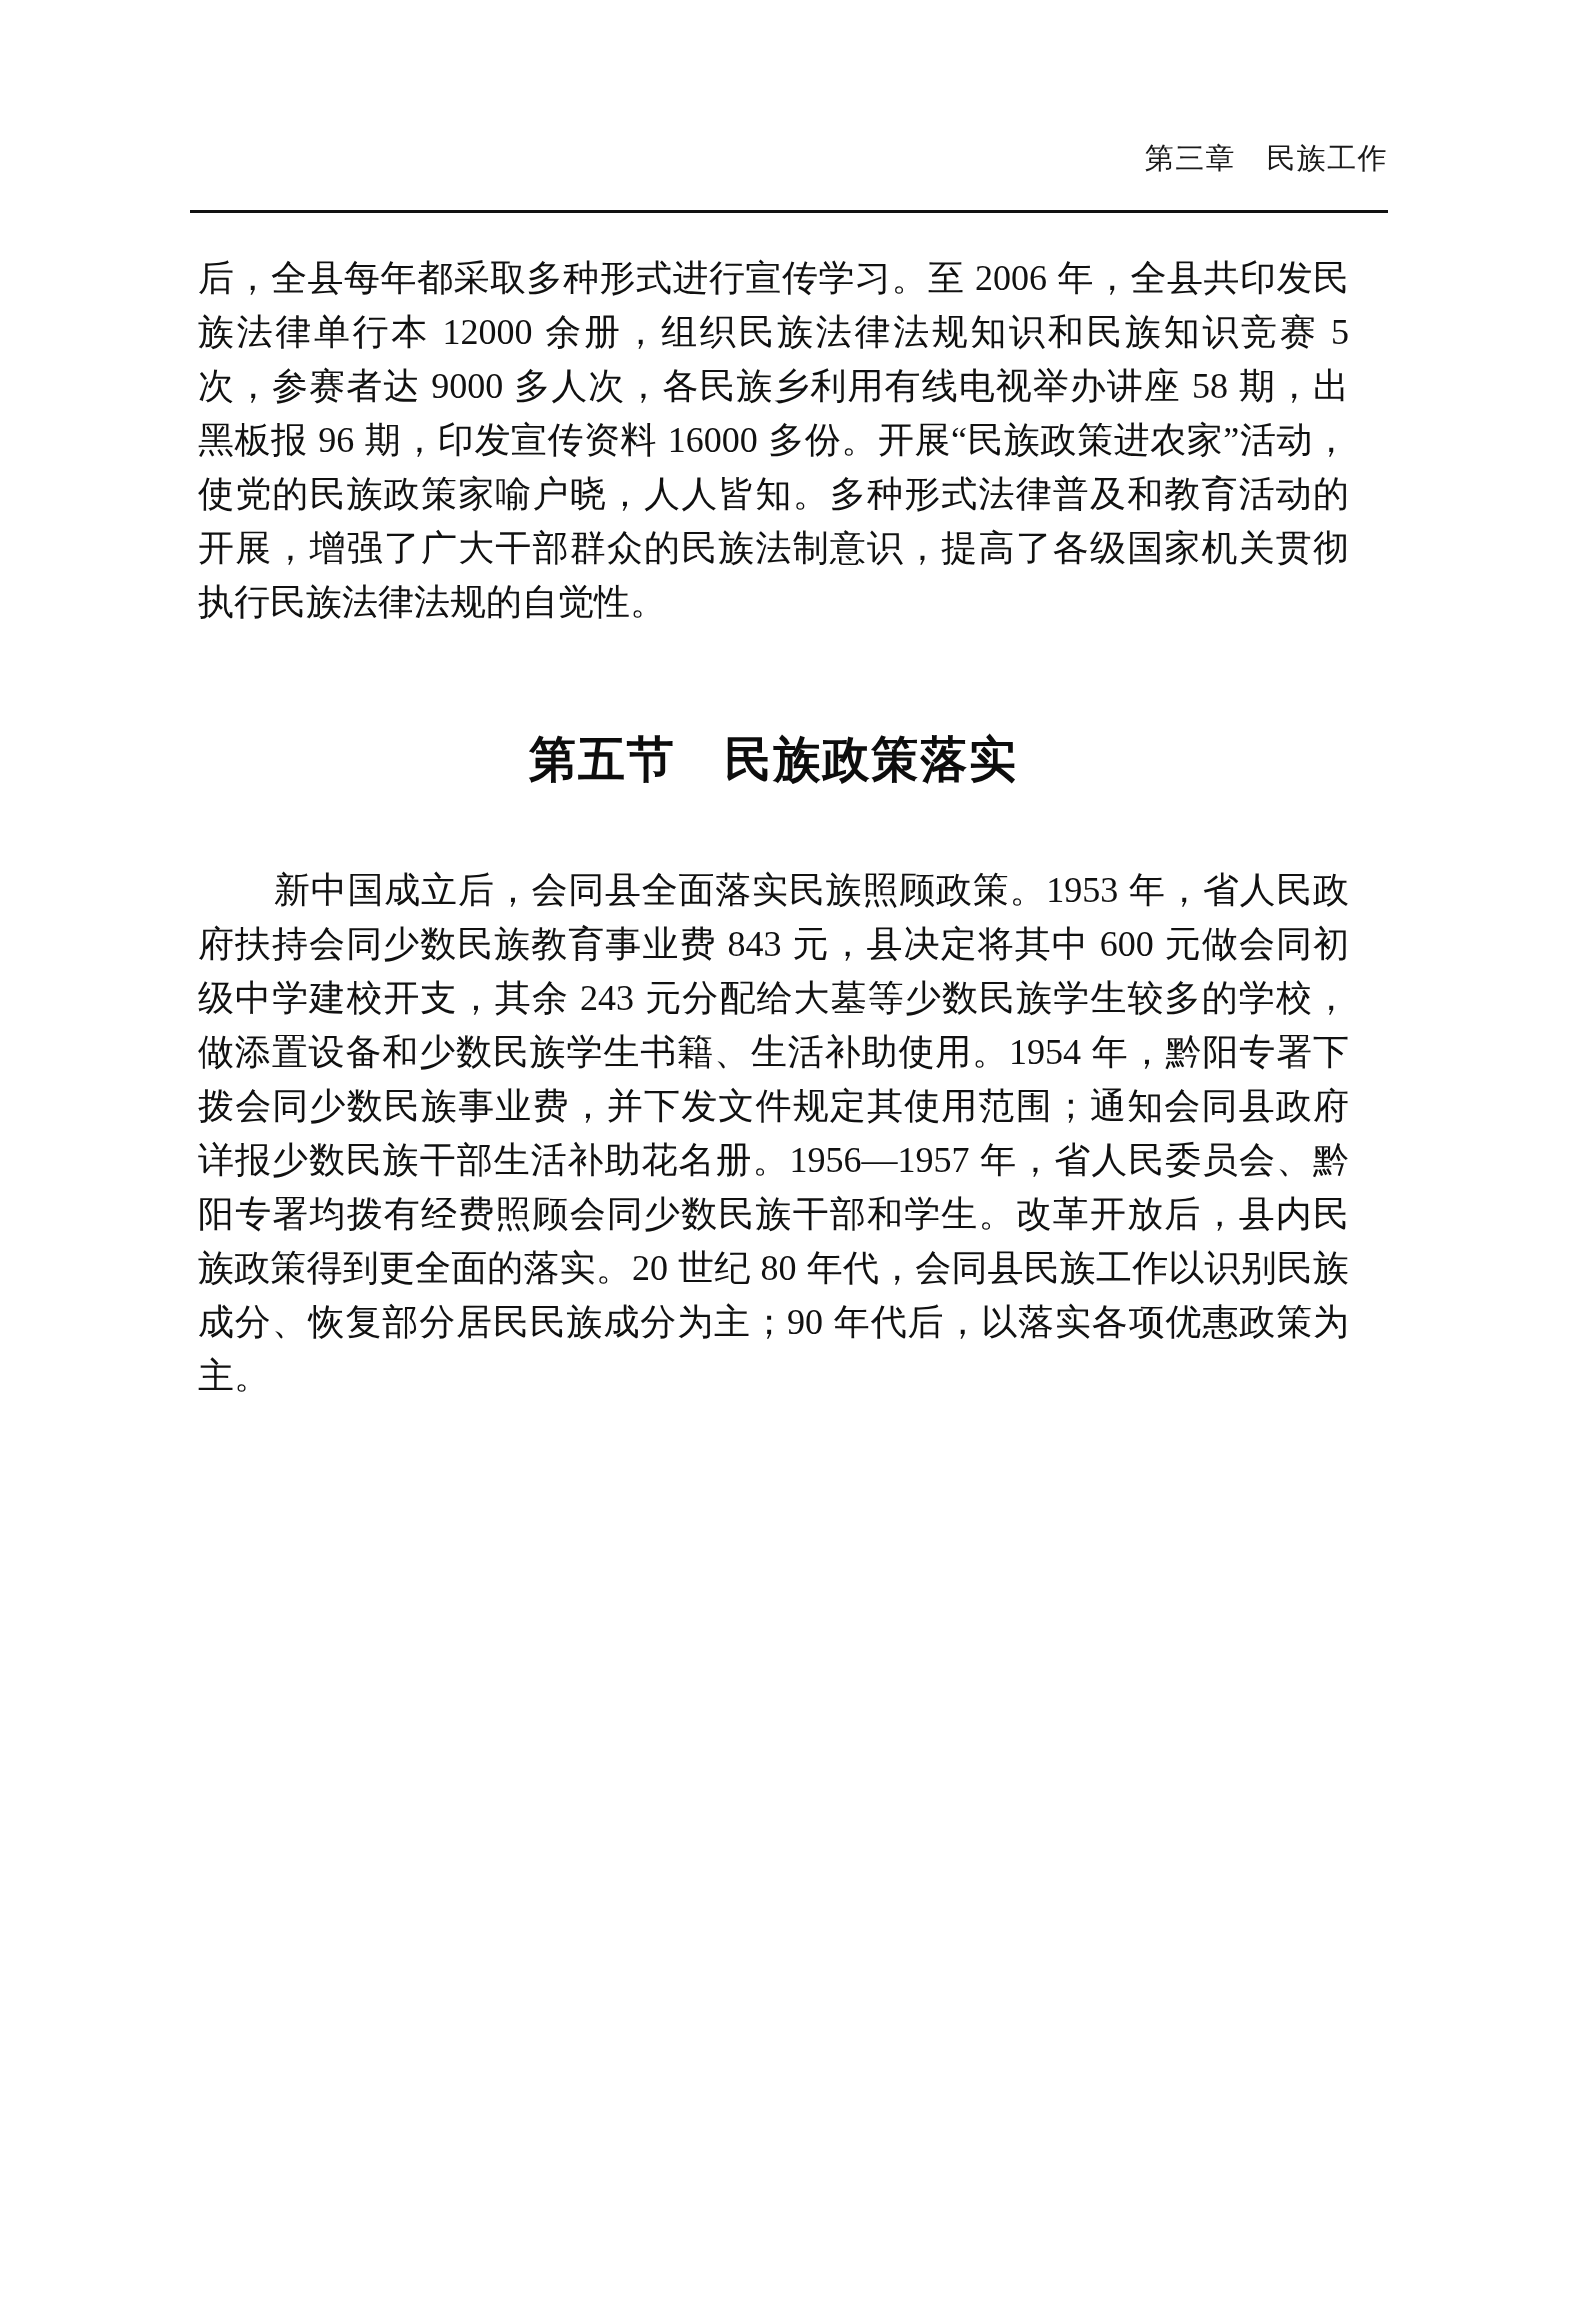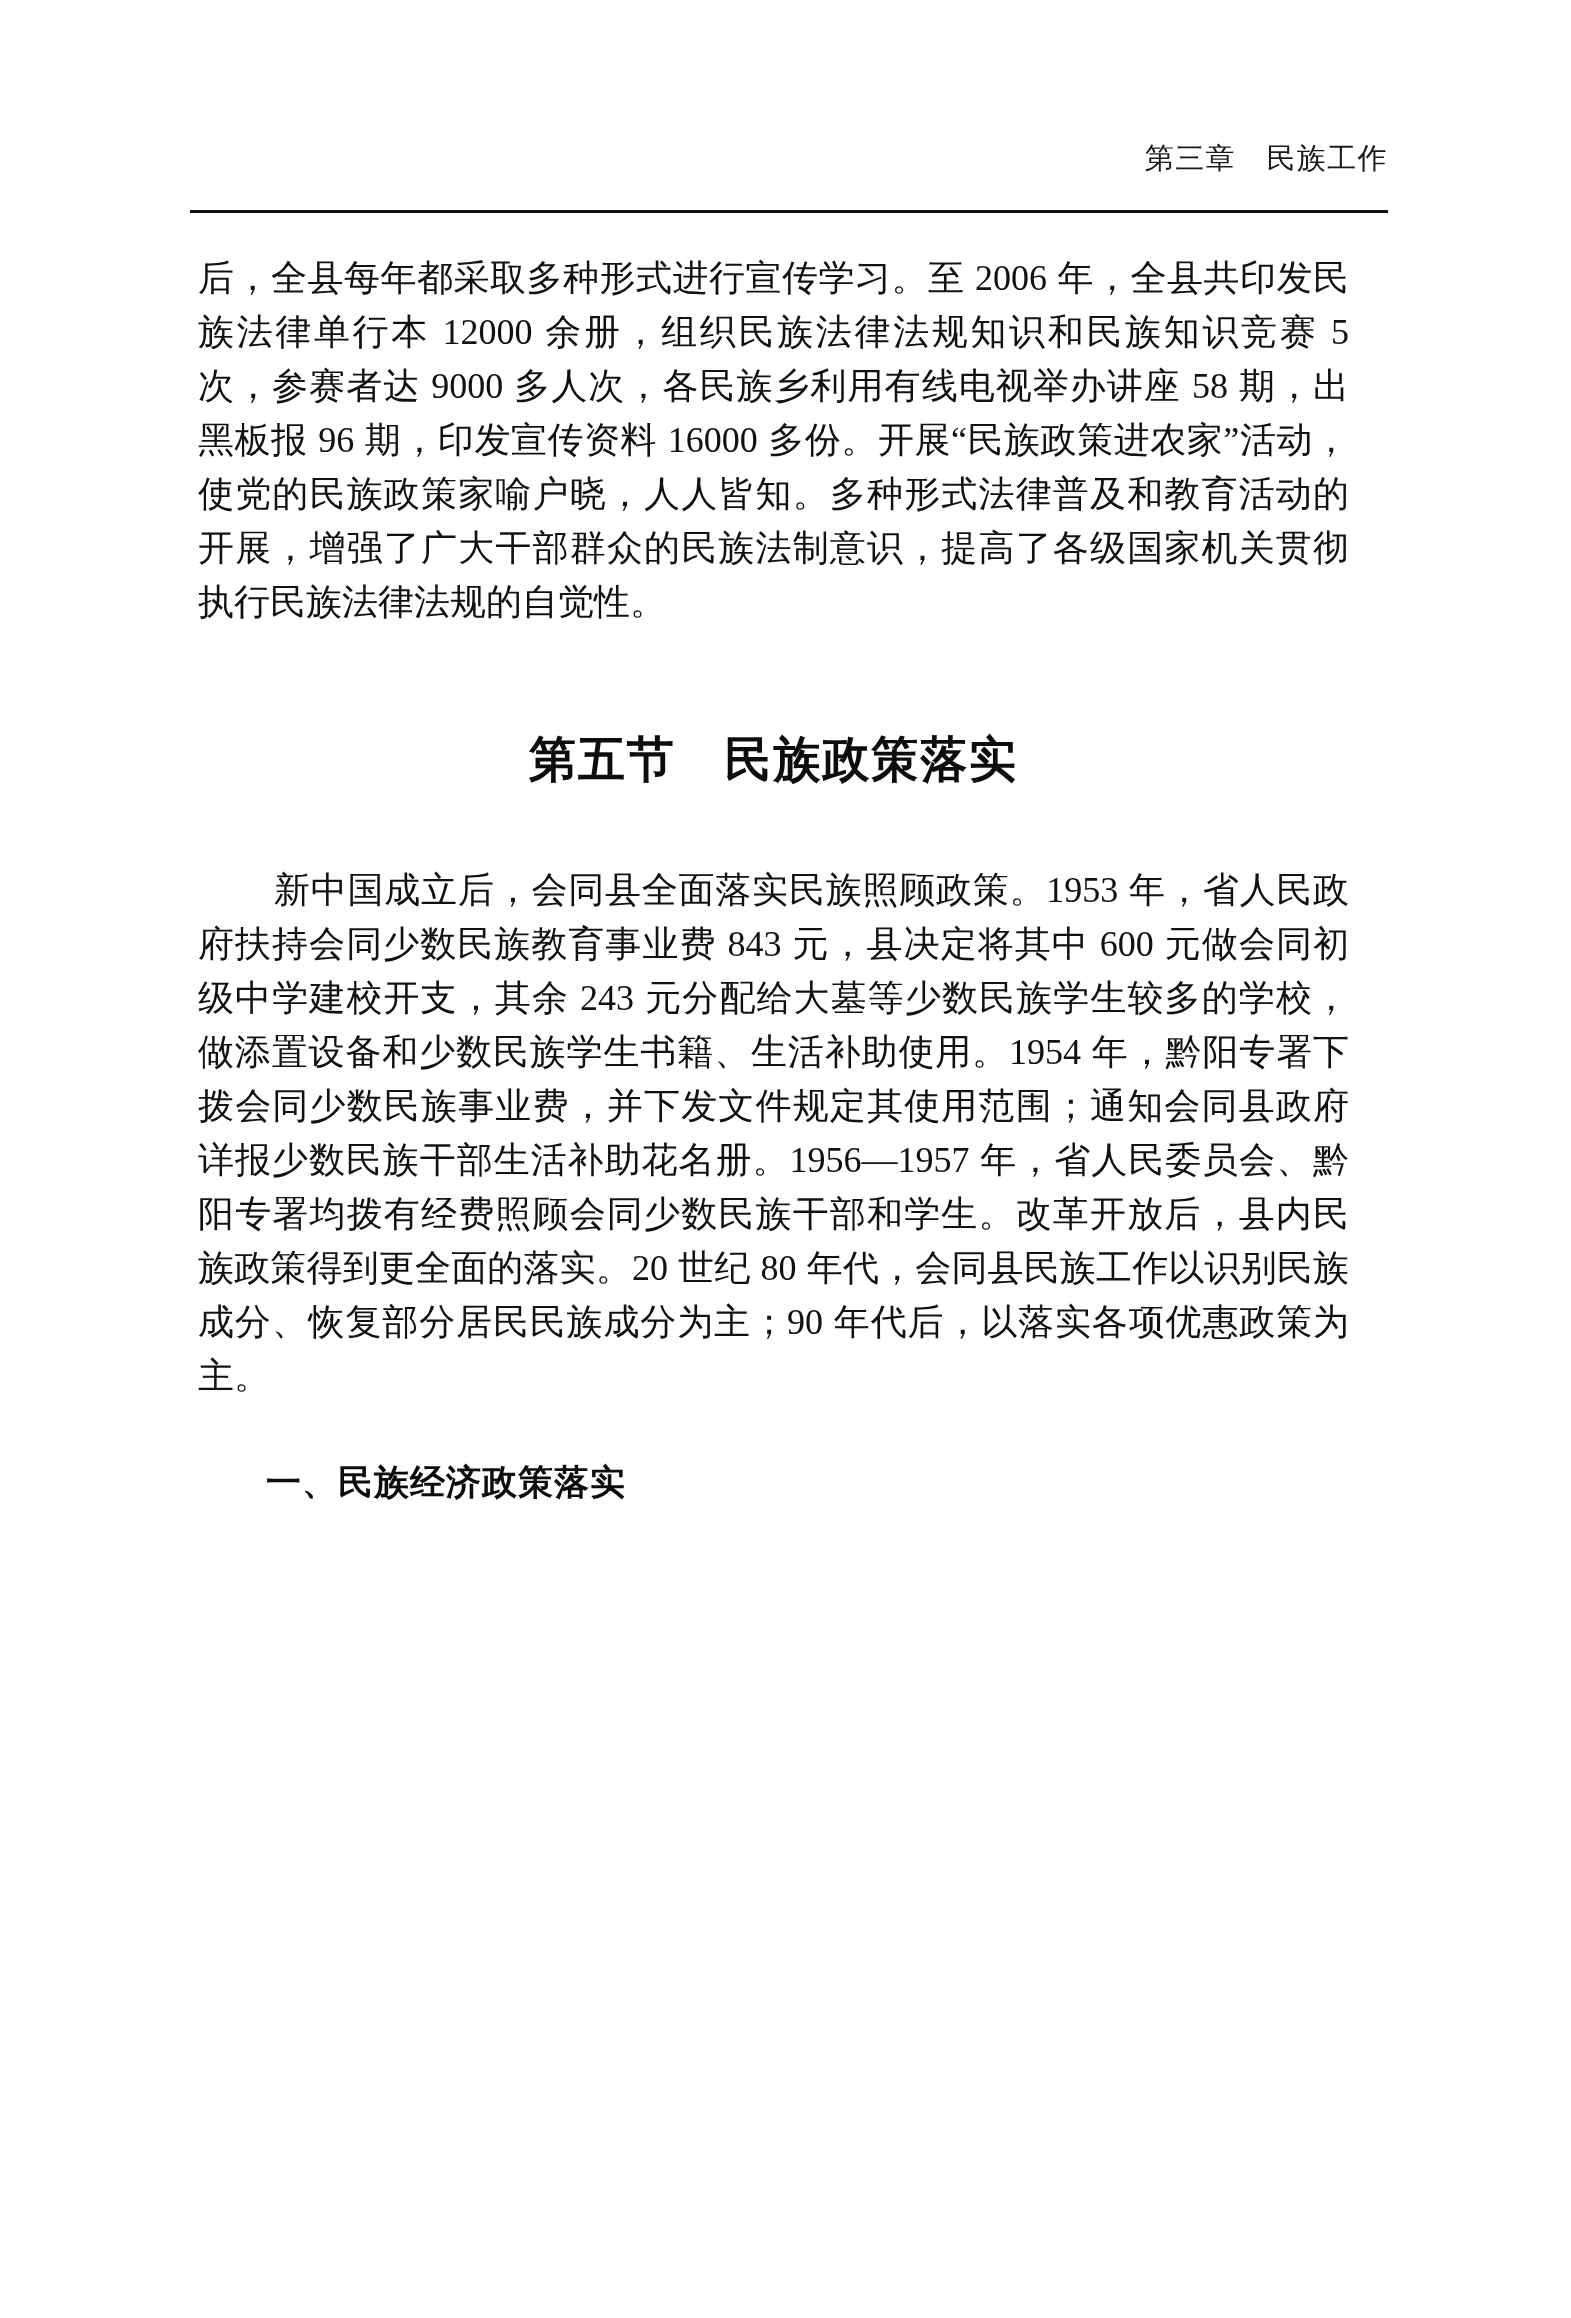--- a/index.html
+++ b/index.html
@@ -140,21 +140,20 @@
     <div class="gap-before-section"></div>
 
     <h2 class="section-title">第五节　民族政策落实</h2>
 
     <div class="gap-after-section"></div>
 
     <p class="body indent">新中国成立后，会同县全面落实民族照顾政策。1953 年，省人民政府扶持会同少数民族教育事业费 843 元，县决定将其中 600 元做会同初级中学建校开支，其余 243 元分配给大墓等少数民族学生较多的学校，做添置设备和少数民族学生书籍、生活补助使用。1954 年，黔阳专署下拨会同少数民族事业费，并下发文件规定其使用范围；通知会同县政府详报少数民族干部生活补助花名册。1956—1957 年，省人民委员会、黔阳专署均拨有经费照顾会同少数民族干部和学生。改革开放后，县内民族政策得到更全面的落实。20 世纪 80 年代，会同县民族工作以识别民族成分、恢复部分居民民族成分为主；90 年代后，以落实各项优惠政策为主。</p>
 
     <div class="gap-before-sub"></div>
 
-    <h3 class="subsection-title">一、民族经济政策落实</h3>
 
     <div class="gap-after-sub"></div>
 
 
   </div>
 
   <div class="page-number">— 65 —</div>
 
 </div>
 

